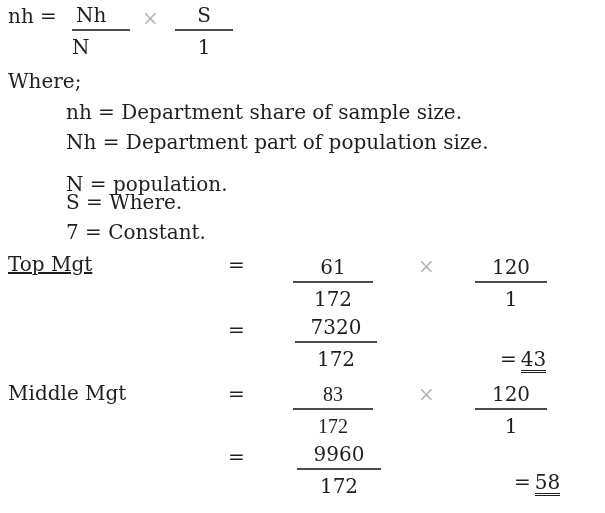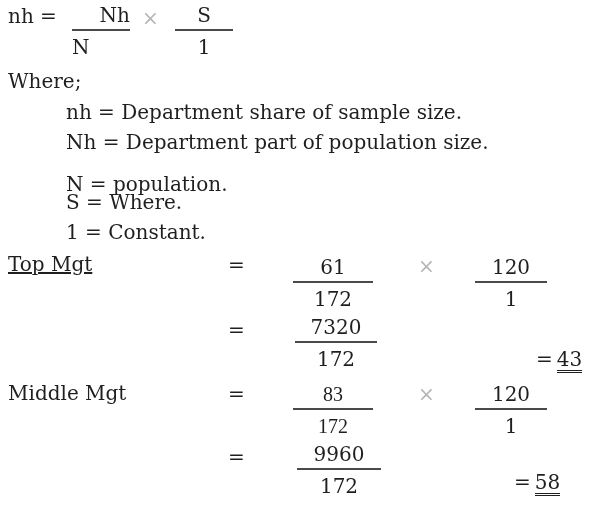--- a/index.html
+++ b/index.html
@@ -20,21 +20,21 @@
   }
   .abs { position: absolute; white-space: nowrap; line-height: 20px; }
   .frac { position: absolute; text-align: center; line-height: 20px; }
   .frac .num {
     display: block;
     padding-bottom: 4px;
     border-bottom: 2px solid var(--bar);
     min-height: 20px;
   }
   .frac .den { display: block; padding-top: 6px; }
-  .frac.align-left .num { text-align: right; padding-left: 4px; }
+  .frac.align-left .num { text-align: left; padding-left: 4px; }
   .frac.align-left .den { text-align: left; }
   .times { color: var(--multiply); }
   .result .value {
     display: inline-block;
     border-bottom: 3px double var(--text);
     padding-bottom: 1px;
     margin-left: 4px;
   }
 </style>
 </head>
@@ -55,21 +55,21 @@
     <span class="num">S</span>
     <span class="den">1</span>
   </div>
 
   <div class="abs" style="left:8px; top:71px;">Where;</div>
 
   <div class="abs" style="left:66px; top:102px;">nh = Department share of sample size.</div>
   <div class="abs" style="left:66px; top:132px;">Nh = Department part of population size.</div>
   <div class="abs" style="left:66px; top:162px;margin-top:12px;">N = population.</div>
   <div class="abs" style="left:66px; top:192px;">S = Where.</div>
-  <div class="abs" style="left:66px; top:222px;">1 = Constant.</div>
+  <div class="abs" style="left:66px; top:222px;">7 = Constant.</div>
 
   <div class="abs" style="left:8px; top:254px;text-decoration:underline;">Top Mgt</div>
   <div class="abs" style="left:228px; top:255px;">=</div>
 
   <div class="frac" style="left:293px; top:257px; width:80px;">
     <span class="num">61</span>
     <span class="den">172</span>
   </div>
 
   <div class="abs times" style="left:418px; top:256px;">×</div>
@@ -79,21 +79,21 @@
     <span class="den">1</span>
   </div>
 
   <div class="abs" style="left:228px; top:320px;">=</div>
 
   <div class="frac" style="left:295px; top:317px; width:82px;">
     <span class="num">7320</span>
     <span class="den">172</span>
   </div>
 
-  <div class="abs result" style="left:536px; top:349px;text-align:right;">
+  <div class="abs result" style="left:500px; top:349px;text-align:right;">
     <span>=</span><span class="value">43</span>
   </div>
 
   <div class="abs" style="left:8px; top:383px;">Middle Mgt</div>
   <div class="abs" style="left:228px; top:384px;">=</div>
 
   <div class="frac" style="left:293px; top:384px; width:80px;font-family:Liberation Serif, serif;">
     <span class="num">83</span>
     <span class="den">172</span>
   </div>

